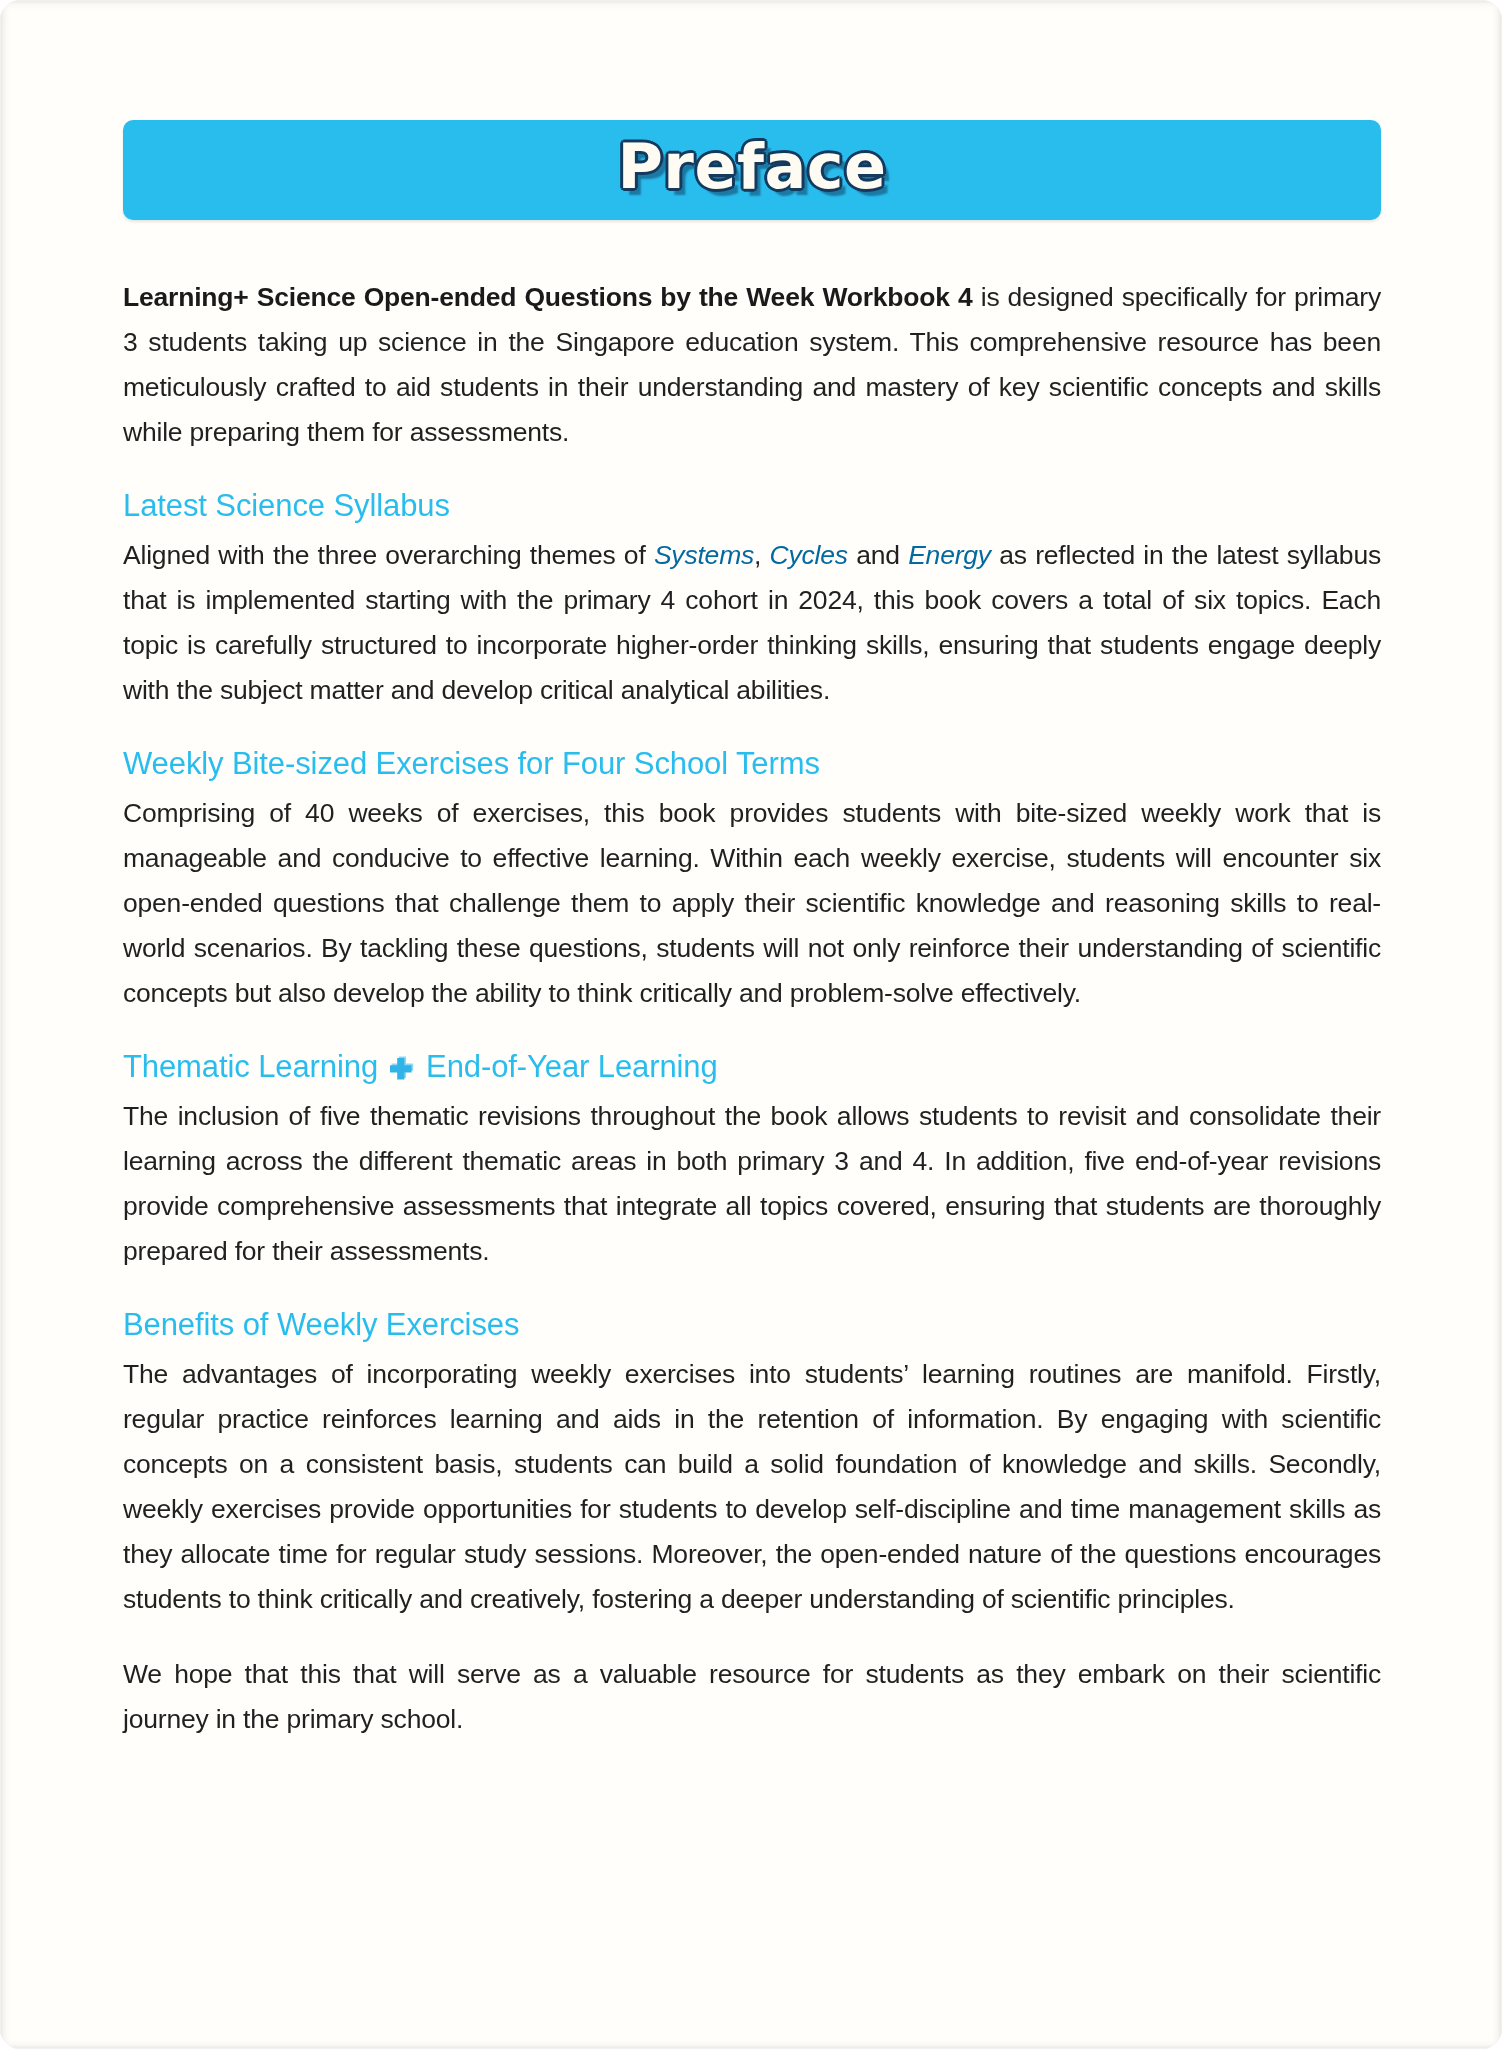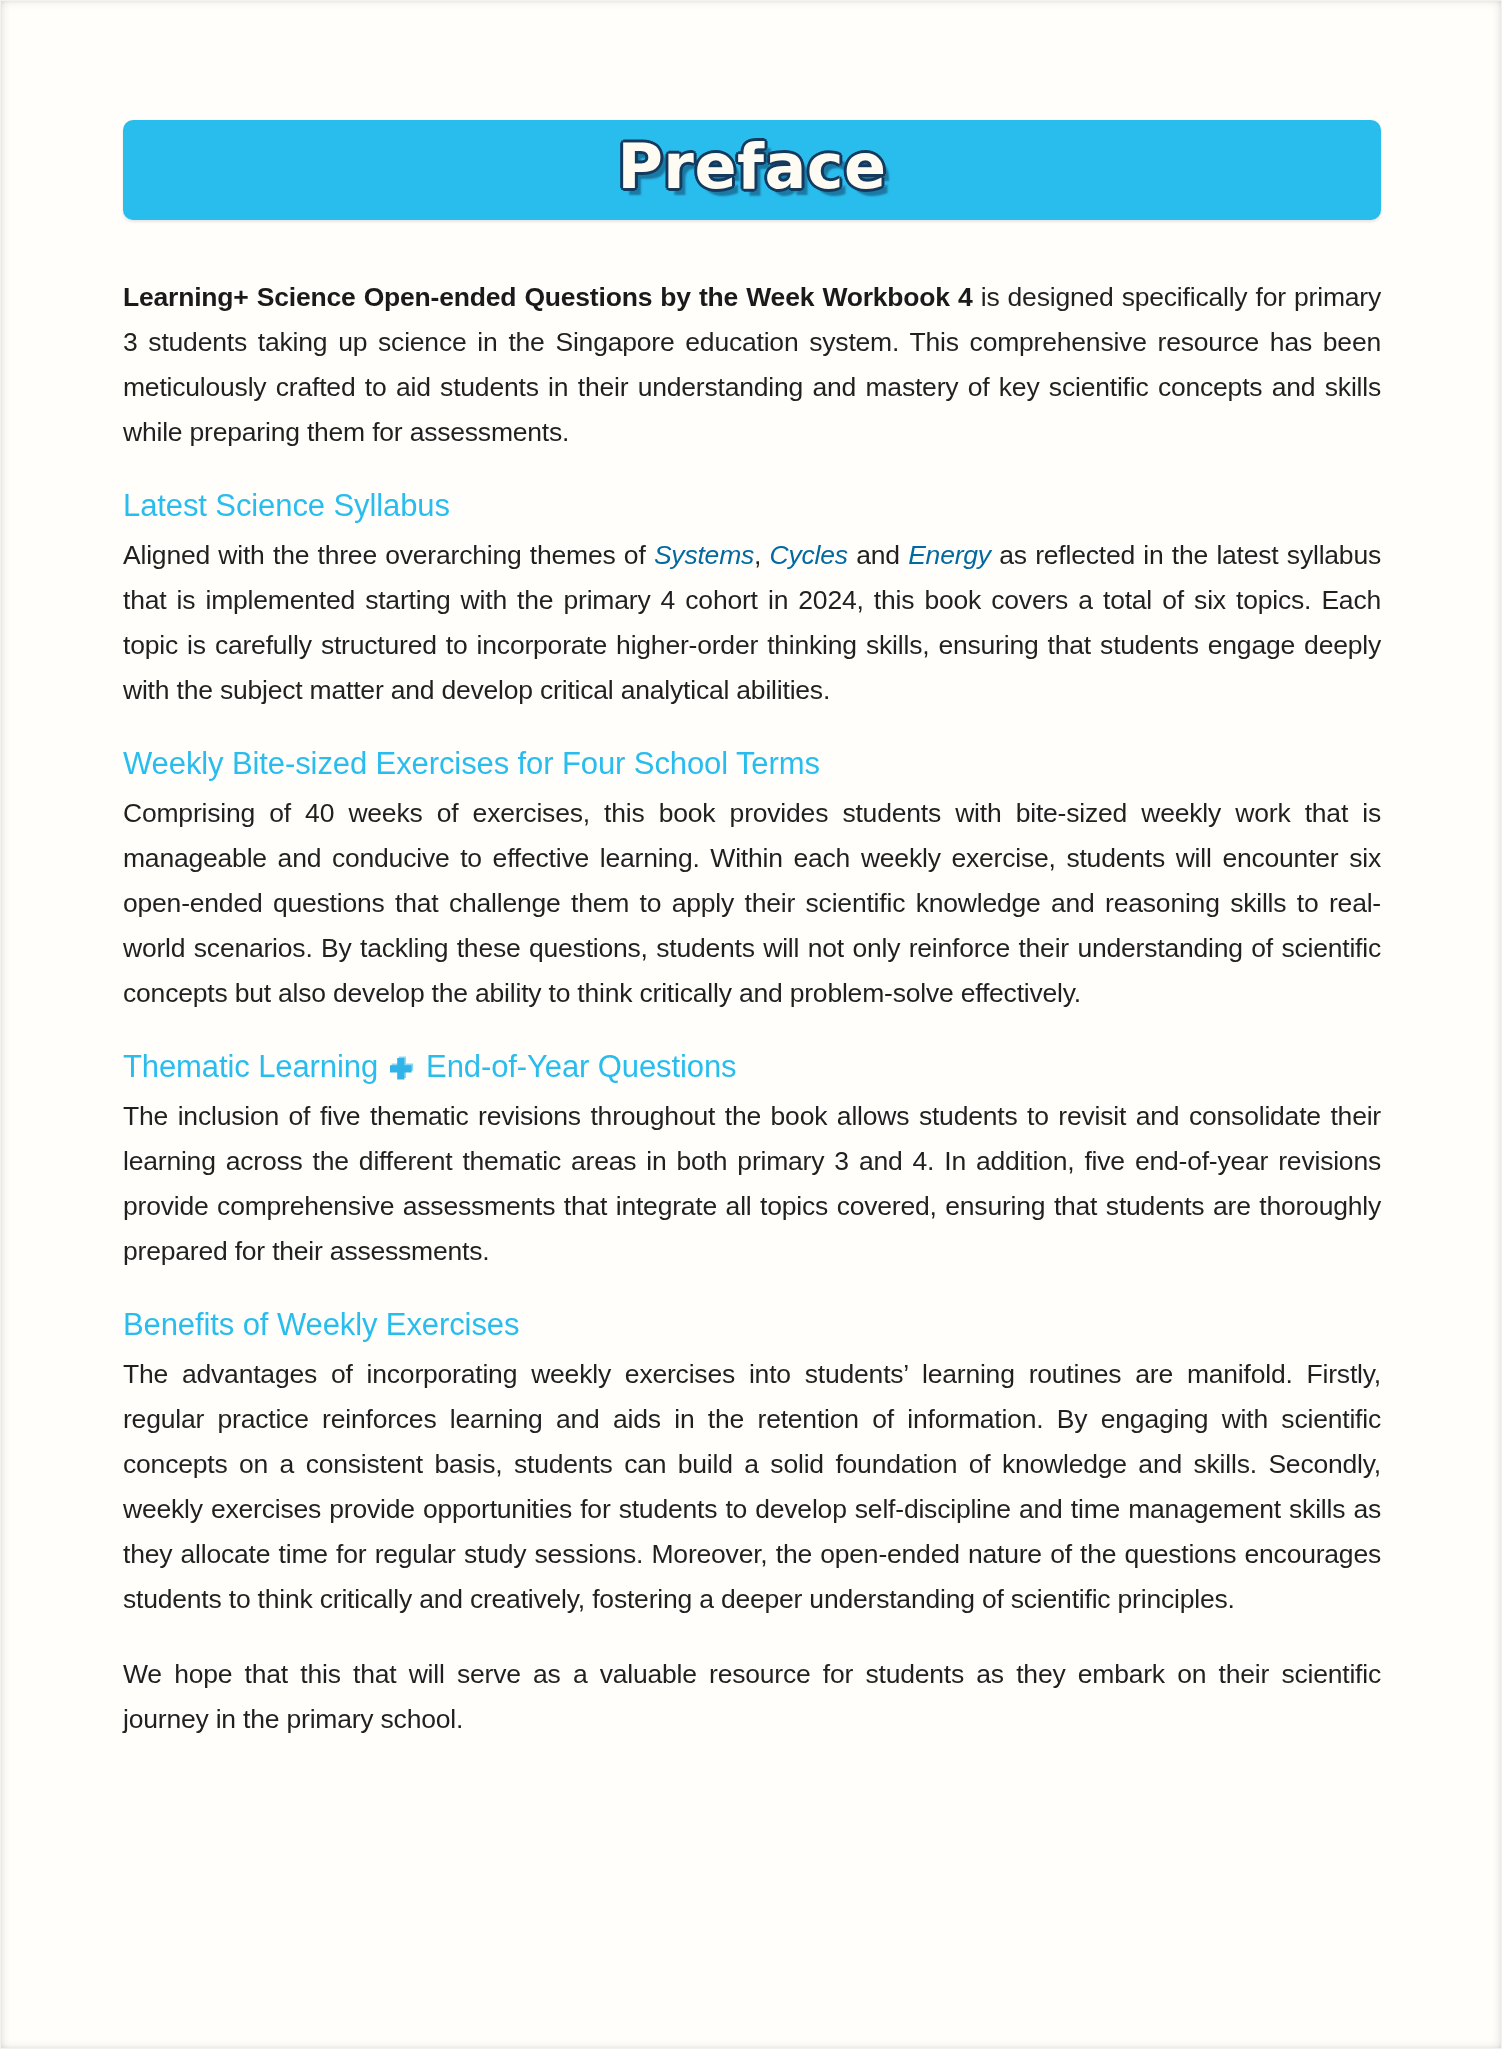--- a/index.html
+++ b/index.html
@@ -11,20 +11,21 @@
   body {
     font-family: "Liberation Sans", "DejaVu Sans", sans-serif;
   }
   .page {
     position: relative;
     width: 1502px;
     height: 2049px;
     background: #fffefb;
     box-sizing: border-box;
     overflow: hidden;
+    border-radius: 20px;
   }
   
   .page-edge {
     position: absolute;
     inset: 0;
     pointer-events: none;
     box-shadow:
       inset 0 0 0 1px #f2f1ee,
       inset 6px 0 14px -10px rgba(0,0,0,0.30),
       inset -6px 0 14px -10px rgba(0,0,0,0.30),
@@ -151,21 +152,21 @@
       <p class="para">Comprising of 40 weeks of exercises, this book provides students with bite-sized weekly work that is manageable and conducive to effective learning. Within each weekly exercise, students will encounter six open-ended questions that challenge them to apply their scientific knowledge and reasoning skills to real-world scenarios. By tackling these questions, students will not only reinforce their understanding of scientific concepts but also develop the ability to think critically and problem-solve effectively.</p>
 
       <h2 class="section-heading">
         <span>Thematic Learning</span>
         <span class="plus-icon">
           <svg viewBox="0 0 30 30" width="30" height="30" aria-hidden="true">
             <path d="M11.8 2.4 h7.2 v7.2 h7.2 v7.2 h-7.2 v7.2 h-7.2 v-7.2 h-7.2 v-7.2 h7.2 z" fill="#8fd8f4"></path>
             <path d="M10.2 4.0 h7.2 v7.2 h7.2 v7.2 h-7.2 v7.2 h-7.2 v-7.2 h-7.2 v-7.2 h7.2 z" fill="#2fb3e8"></path>
           </svg>
         </span>
-        <span>End-of-Year Questions</span>
+        <span>End-of-Year Learning</span>
       </h2>
       <p class="para">The inclusion of five thematic revisions throughout the book allows students to revisit and consolidate their learning across the different thematic areas in both primary 3 and 4. In addition, five end-of-year revisions provide comprehensive assessments that integrate all topics covered, ensuring that students are thoroughly prepared for their assessments.</p>
 
       <h2 class="section-heading">
         <span>Benefits of Weekly Exercises</span>
       </h2>
       <p class="para">The advantages of incorporating weekly exercises into students’ learning routines are manifold. Firstly, regular practice reinforces learning and aids in the retention of information. By engaging with scientific concepts on a consistent basis, students can build a solid foundation of knowledge and skills. Secondly, weekly exercises provide opportunities for students to develop self-discipline and time management skills as they allocate time for regular study sessions. Moreover, the open-ended nature of the questions encourages students to think critically and creatively, fostering a deeper understanding of scientific principles.</p>
 
       <div class="para-gap-lg"></div>
 

